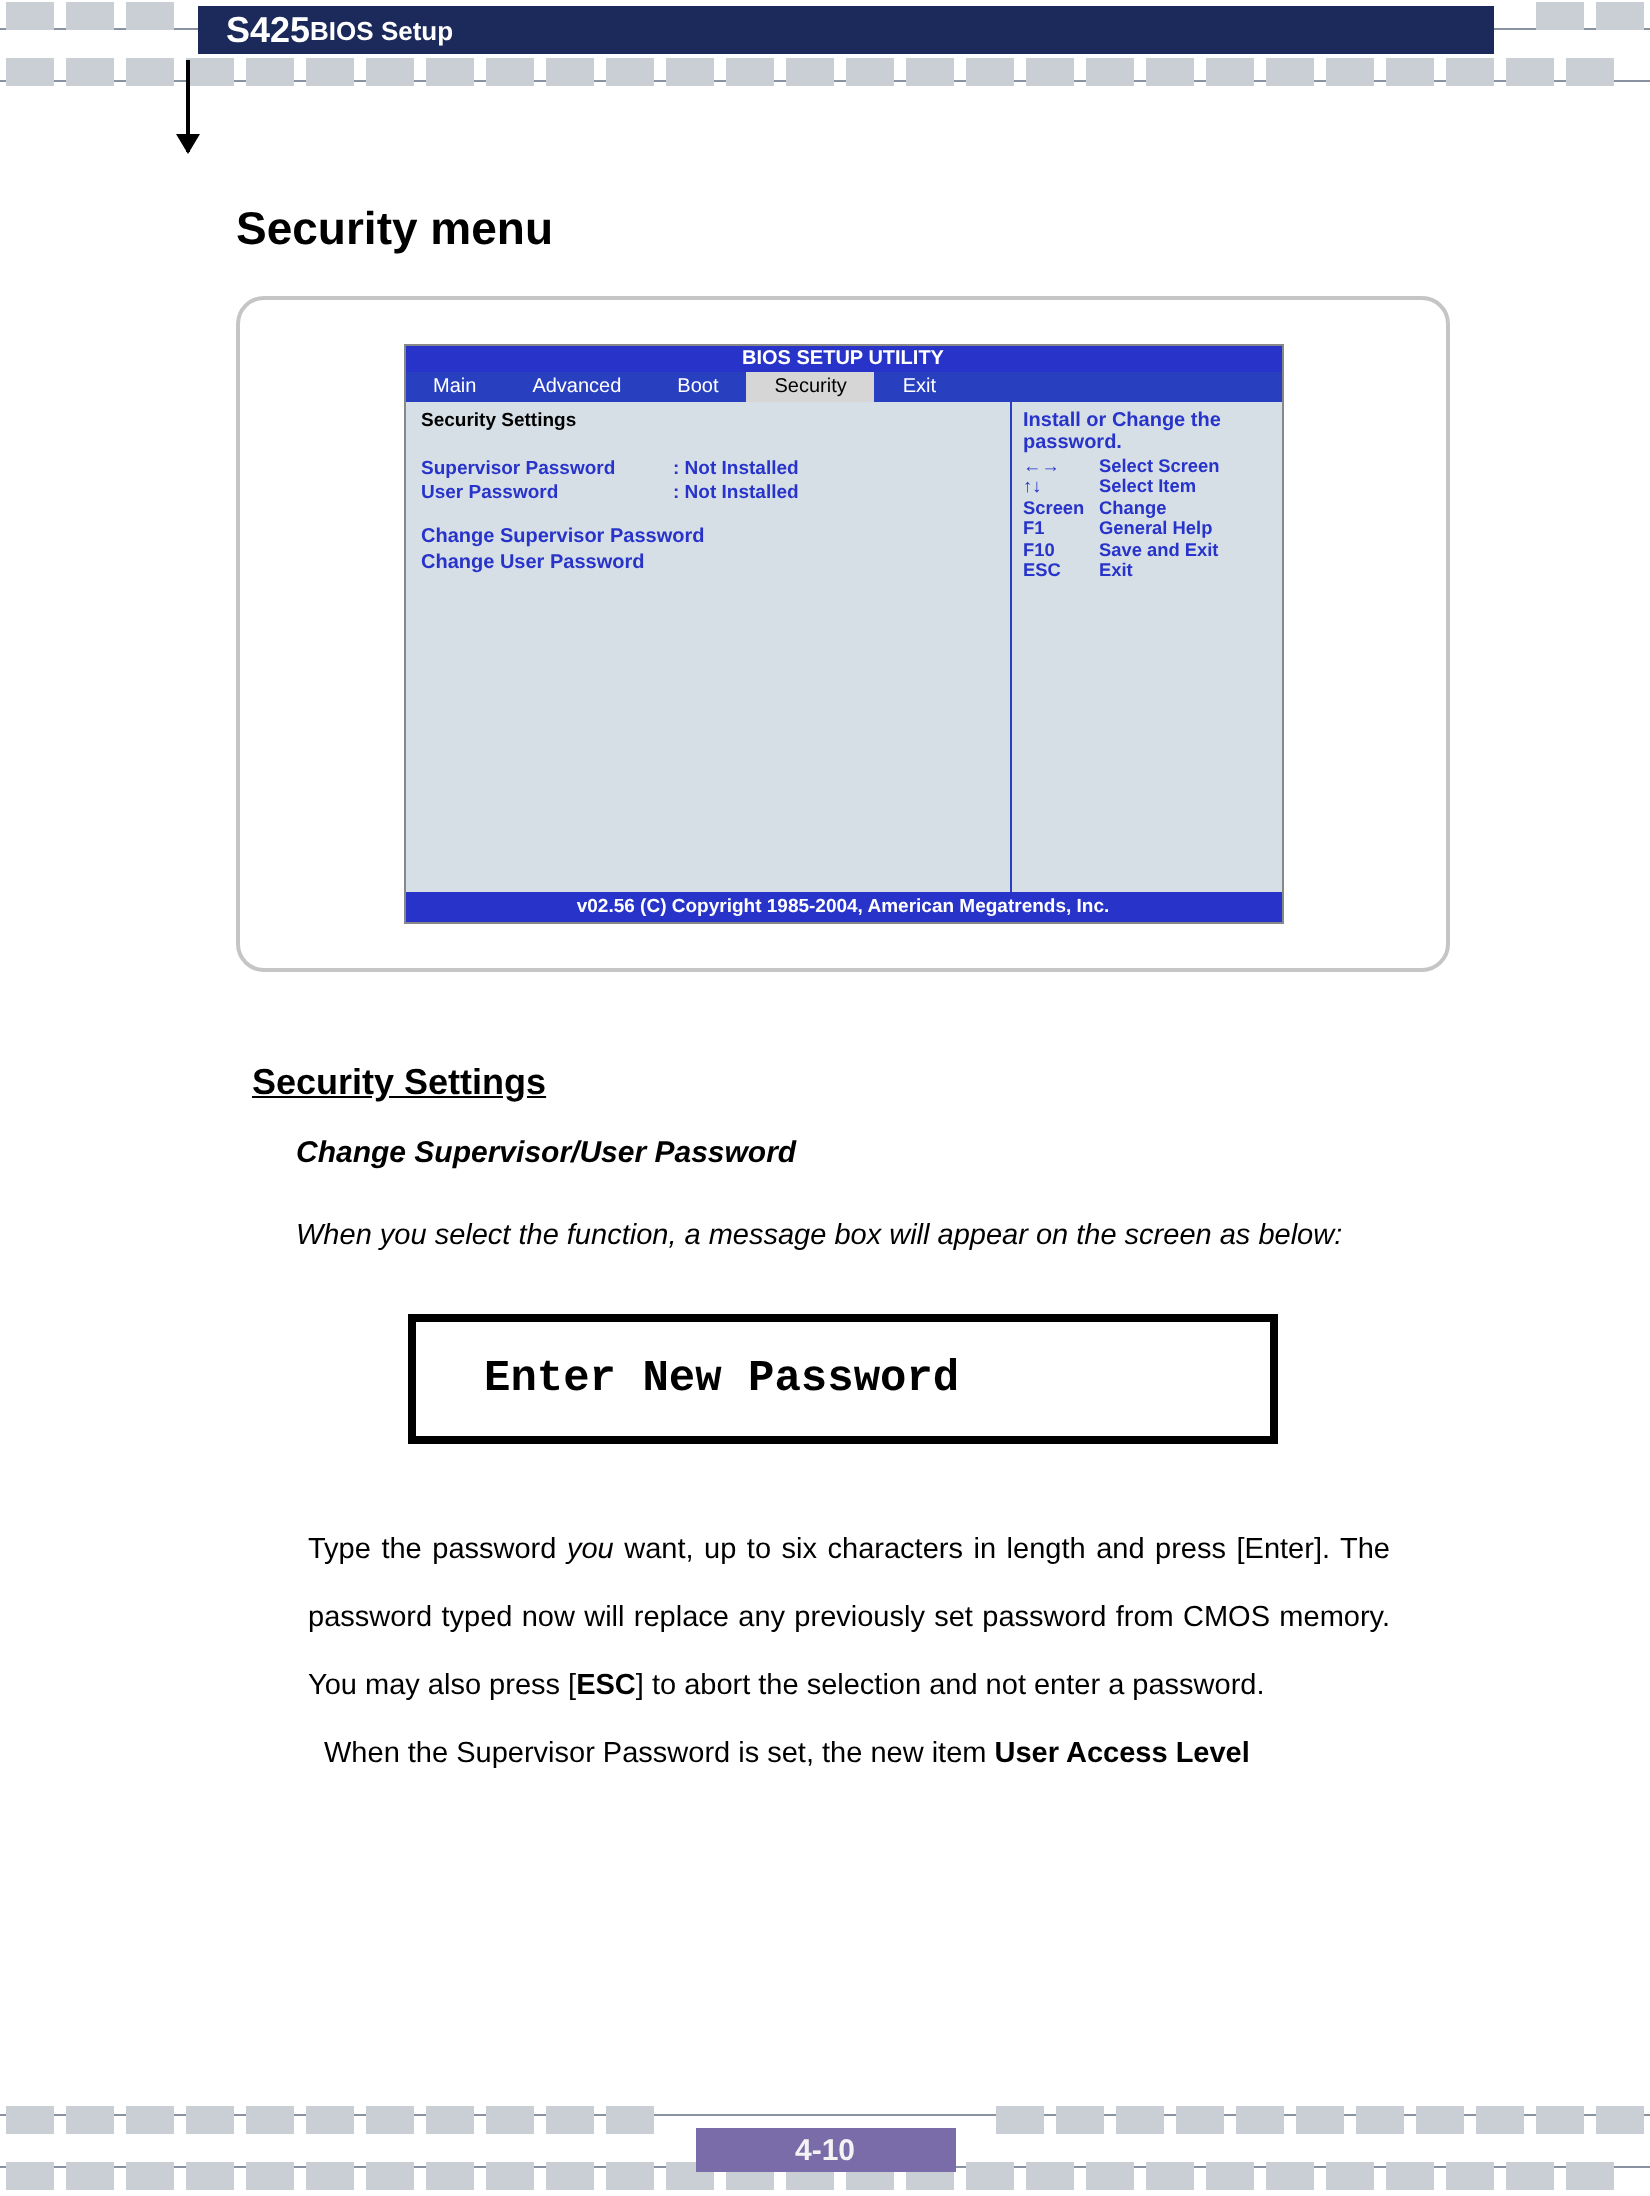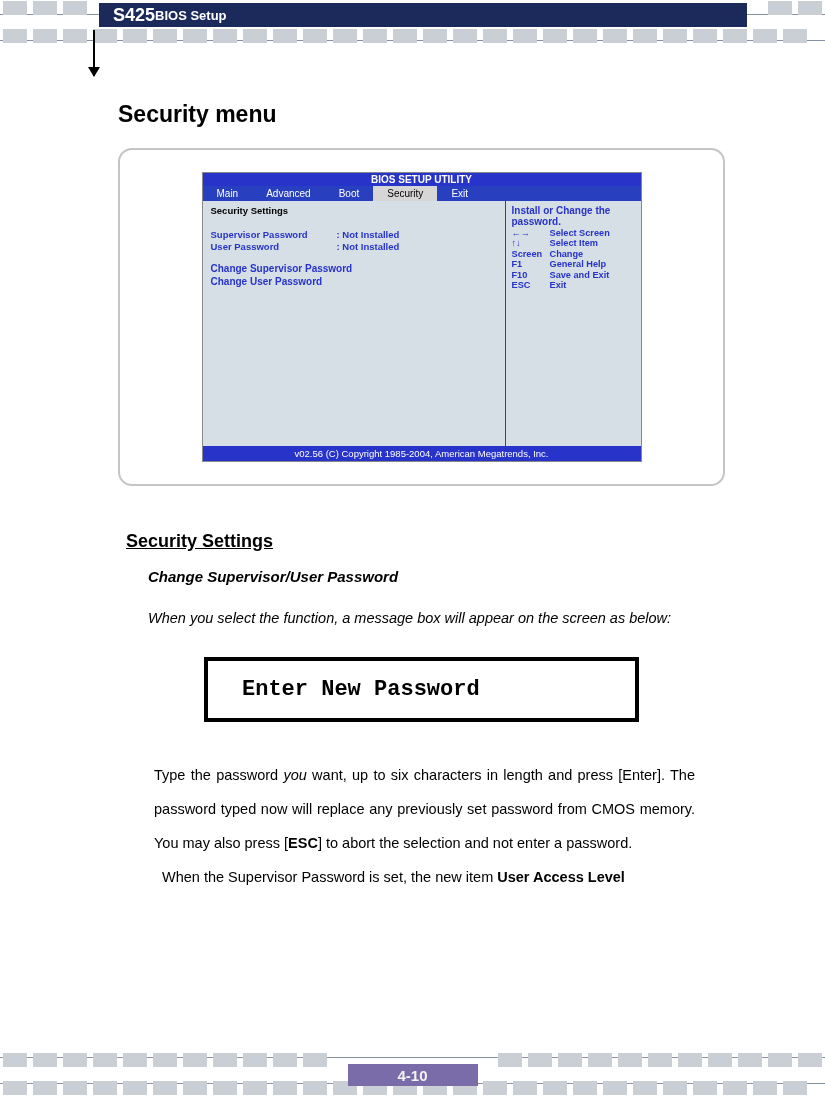--- a/index.html
+++ b/index.html
@@ -74,21 +74,21 @@
     .bios-left .row { display: flex; gap: 6px; color: #2733c9; font-weight: bold; font-size: 9.5px; margin: 1px 0; }
     .bios-left .lbl { min-width: 120px; }
     .bios-left .gap { height: 8px; }
     .bios-left .link { color: #2733c9; font-weight: bold; font-size: 10px; margin-top: 2px; }
     .bios-right { width: 135px; background: #d6dfe6; padding: 4px 6px; display: flex; flex-direction: column; justify-content: flex-start; }
     .bios-help-top { color: #2733c9; font-weight: bold; font-size: 10px; }
     .bios-help-bot { color: #2733c9; font-weight: bold; font-size: 9.2px; }
     .bios-help-bot div { display: flex; gap: 6px; margin: 0.5px 0; }
     .bios-help-bot .k { min-width: 32px; }
     .bios-footer {
-      background: #2733c9; color: #fff; font-weight: normal; text-align: center;
+      background: #2733c9; color: #fff; font-weight: bold; text-align: center;
       padding: 2px 0; font-size: 9.5px;
     }
     .sec-settings-h {
       font-size: 18px; font-weight: bold; text-decoration: underline;
       margin: 0 0 16px 8px;
     }
     .sub-h { font-size: 15px; font-weight: bold; font-style: italic; margin: 0 0 16px 30px; }
     .body-ital { font-size: 14.5px; font-style: italic; margin: 0 30px 22px 30px; line-height: 2.35; }
     .password-box {
       width: 435px; margin: 5px auto 36px auto;

